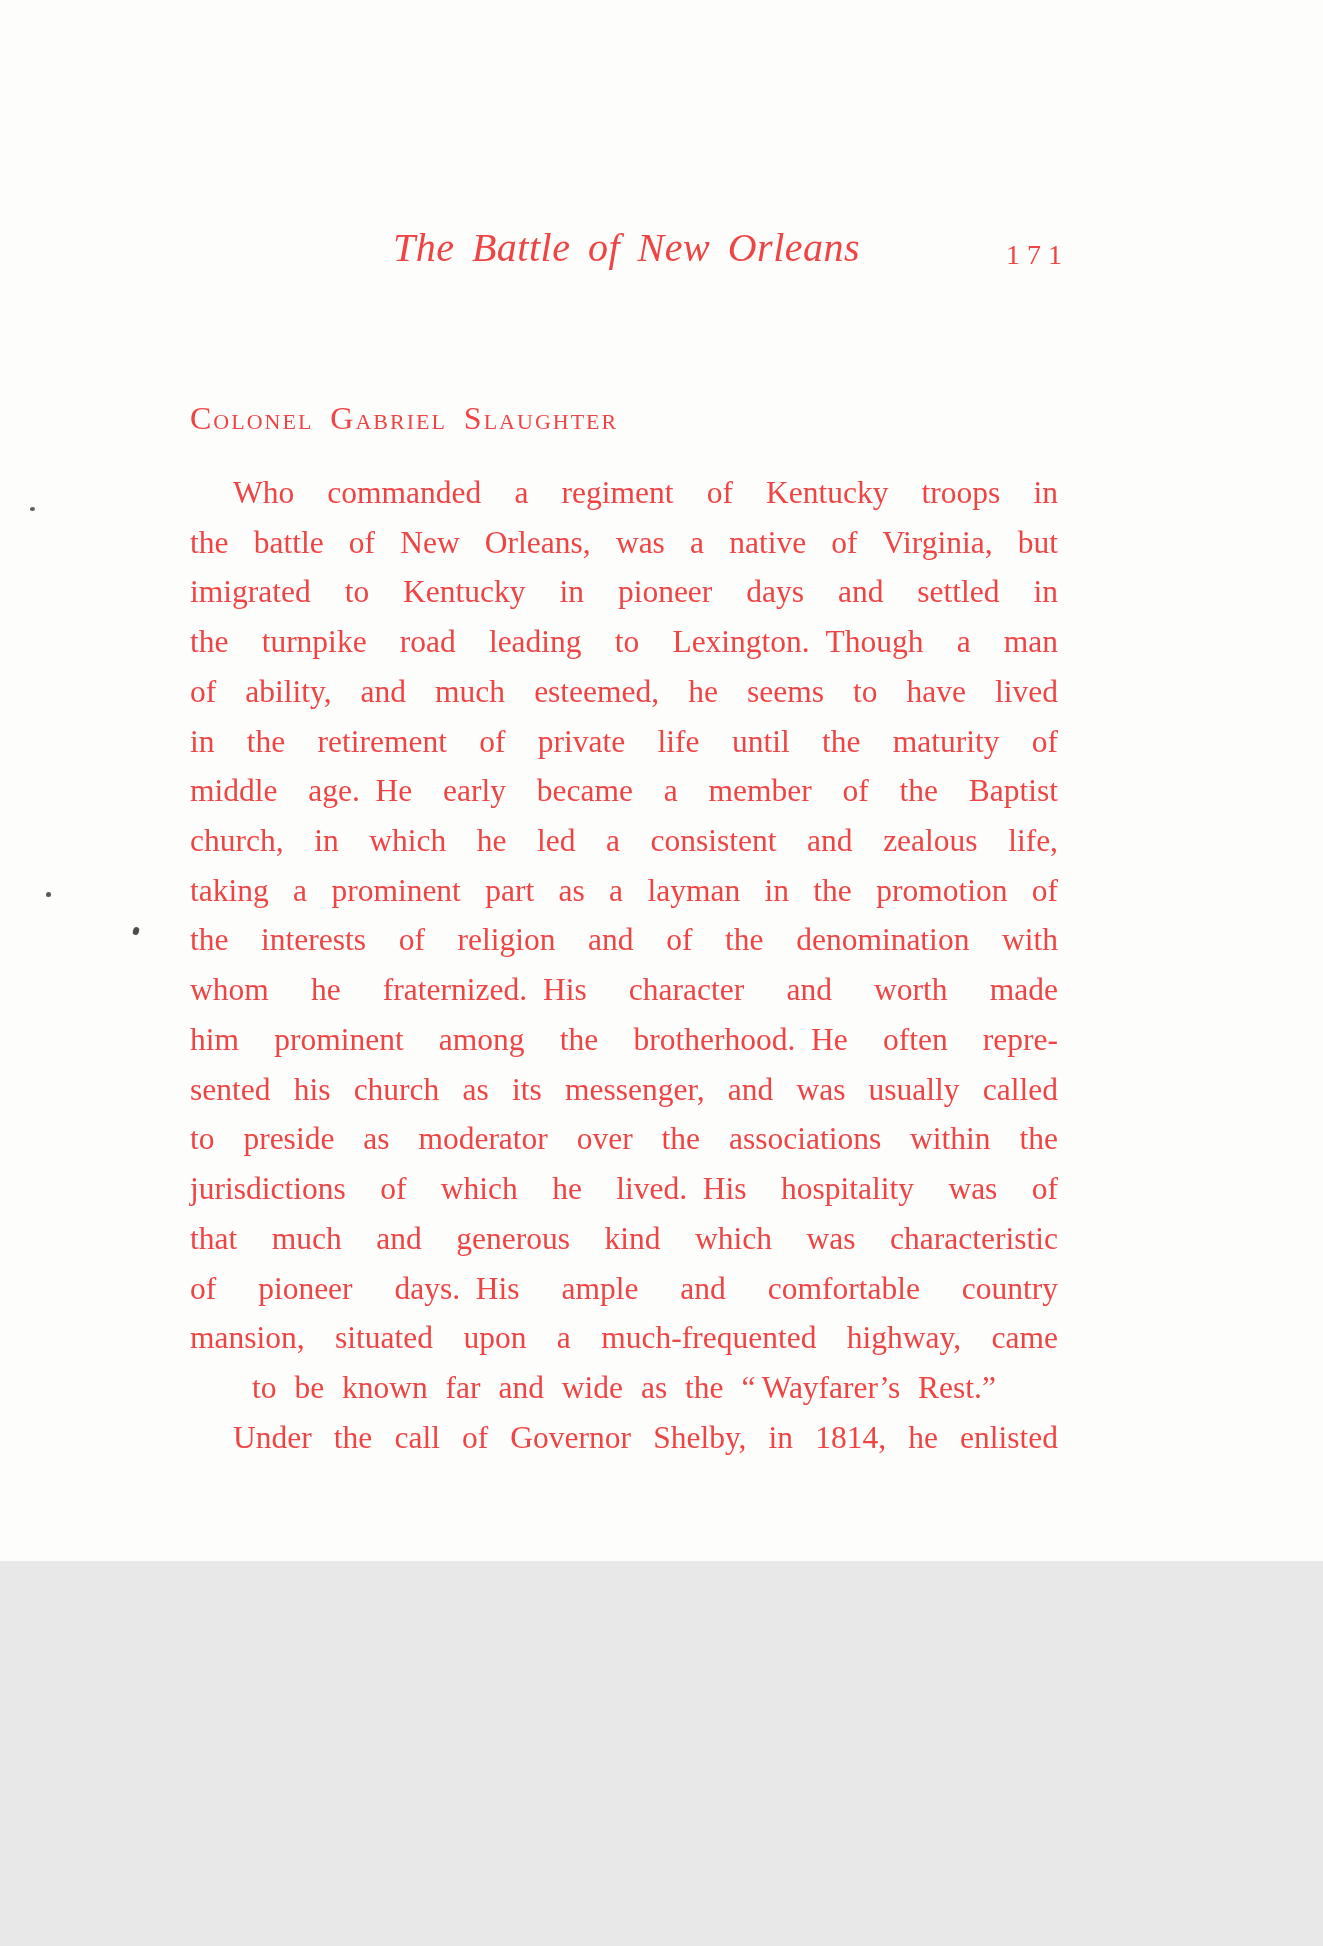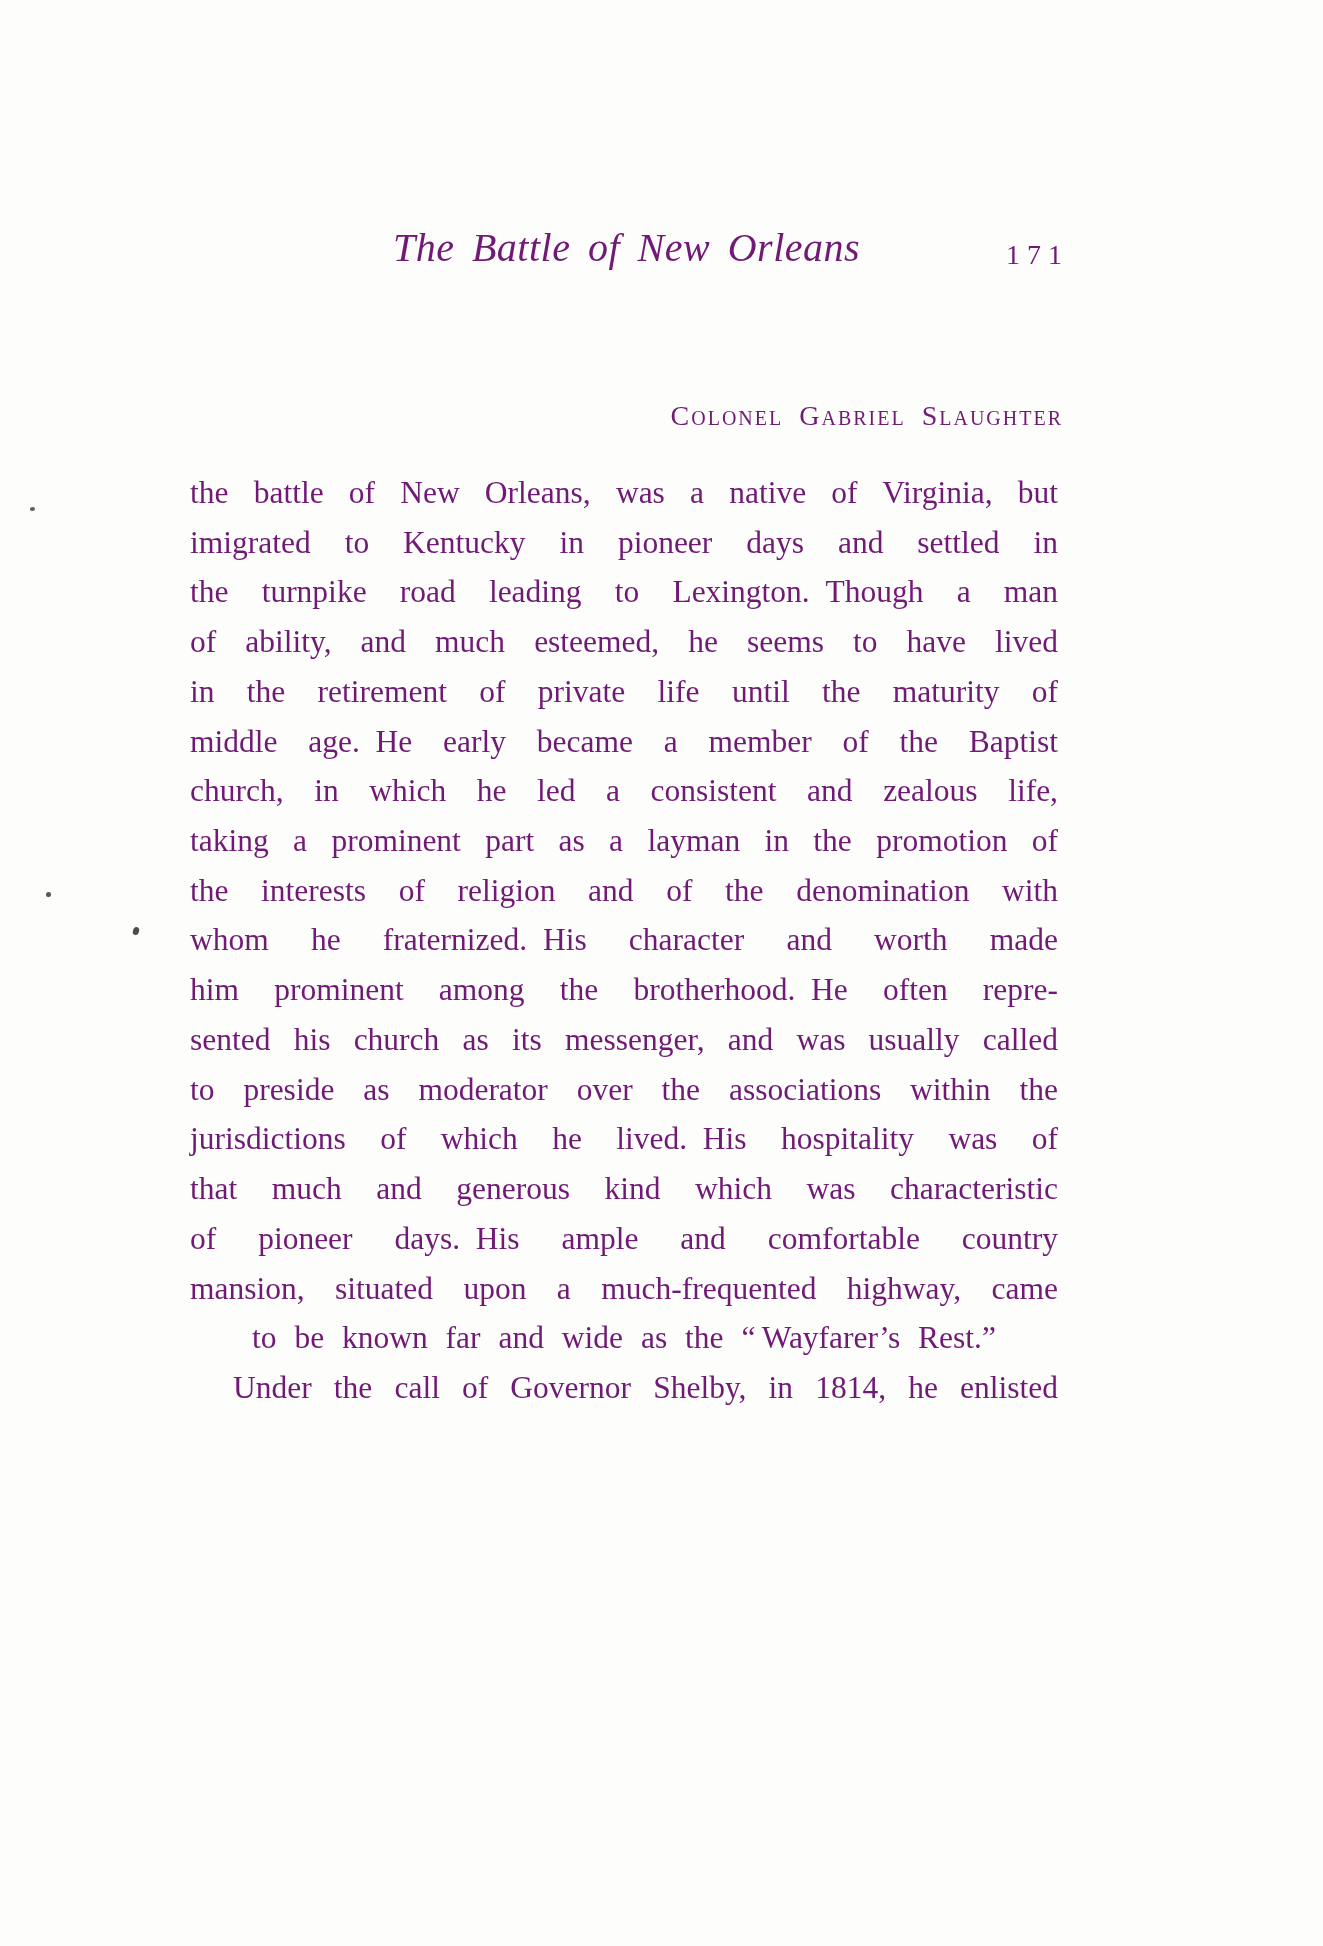--- a/index.html
+++ b/index.html
@@ -3,24 +3,24 @@
 <meta charset="utf-8">
 <style>
   html, body {
     margin: 0;
     padding: 0;
     background: #e8e8e8;
   }
   .page {
     position: relative;
     width: 1323px;
-    height: 1946px;
+    height: 1561px;
     margin: 0 auto;
     background: #fdfdfc;
-    color: #701a75;
+    color: #ef4444;
     font-family: "Liberation Serif", "DejaVu Serif", serif;
     overflow: hidden;
   }
   .head-title {
     position: absolute;
     left: 190px;
     top: 226px;
     width: 873px;
     text-align: center;
     font-style: italic;
@@ -37,24 +37,24 @@
     font-size: 28px;
     line-height: 1;
     letter-spacing: 7px;
   }
   .chapter-heading {
     position: absolute;
     left: 190px;
     top: 399px;
     width: 873px;
     margin: 0;
-    text-align: right;
+    text-align: left;
     font-weight: normal;
     font-variant: small-caps;
-    font-size: 28px;
+    font-size: 32px;
     line-height: 1.2;
     letter-spacing: 2px;
     word-spacing: 7px;
     white-space: nowrap;
   }
   .body-text {
     position: absolute;
     left: 190px;
     top: 468px;
     width: 868px;
@@ -90,20 +90,21 @@
 
 <div class="page">
 
   <div class="head-title">The Battle of New Orleans</div>
 
   <div class="folio">171</div>
 
   <h2 class="chapter-heading">Colonel Gabriel Slaughter</h2>
 
   <main class="body-text">
+    <div class="line justify first-indent">Who commanded a regiment of Kentucky troops in</div>
     <div class="line justify">the battle of New Orleans, was a native of Virginia, but</div>
     <div class="line justify">imigrated to Kentucky in pioneer days and settled in</div>
     <div class="line justify">the turnpike road leading to Lexington. Though a man</div>
     <div class="line justify">of ability, and much esteemed, he seems to have lived</div>
     <div class="line justify">in the retirement of private life until the maturity of</div>
     <div class="line justify">middle age. He early became a member of the Baptist</div>
     <div class="line justify">church, in which he led a consistent and zealous life,</div>
     <div class="line justify">taking a prominent part as a layman in the promotion of</div>
     <div class="line justify">the interests of religion and of the denomination with</div>
     <div class="line justify">whom he fraternized. His character and worth made</div>

